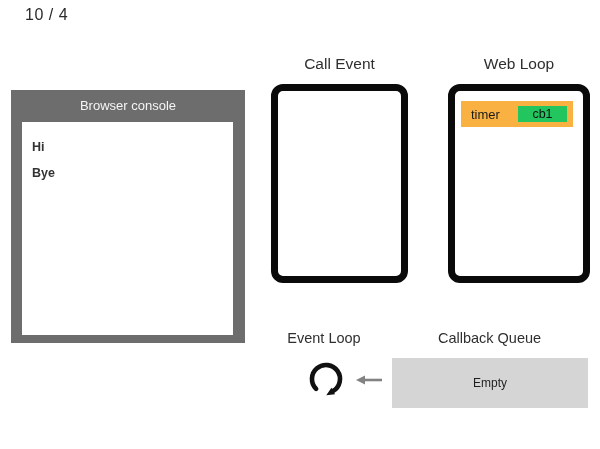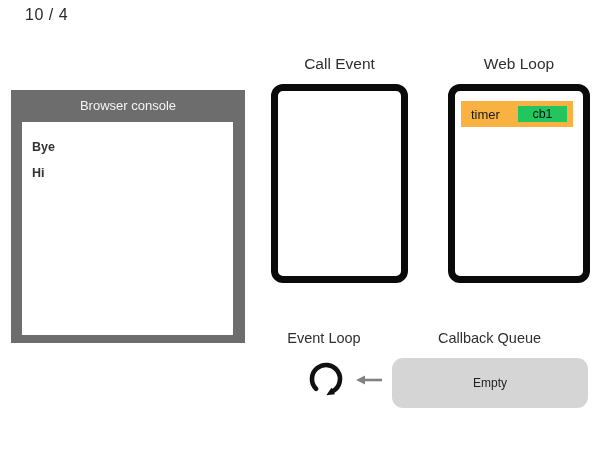--- a/index.html
+++ b/index.html
@@ -94,36 +94,36 @@
   .loop-icon { position: absolute; left: 305px; top: 359px; }
 
   
   .queue-arrow { position: absolute; left: 354px; top: 372px; }
 
   
   .queue-box {
     position: absolute; left: 392px; top: 358px;
     width: 196px; height: 50px;
     background: #d5d5d5;
-    display: flex; align-items: center; justify-content: center; border-radius: 11px;
+    display: flex; align-items: center; justify-content: center;
   }
   .queue-empty {
     font-size: 12px; color: #1f1f1f;
   }
 </style>
 </head>
 <body>
 
 <div class="page-counter">10 / 4</div>
 
 <div class="console">
   <div class="console-title">Browser console</div>
   <div class="console-screen">
+    <div class="console-line">Hi</div>
     <div class="console-line">Bye</div>
-    <div class="console-line">Hi</div>
   </div>
 </div>
 
 <div class="panel-label label-callstack">Call Event</div>
 <div class="rounded-box box-callstack"></div>
 
 <div class="panel-label label-webapis">Web Loop</div>
 <div class="rounded-box box-webapis">
   <div class="task-bar">
     <span class="task-label">timer</span>

